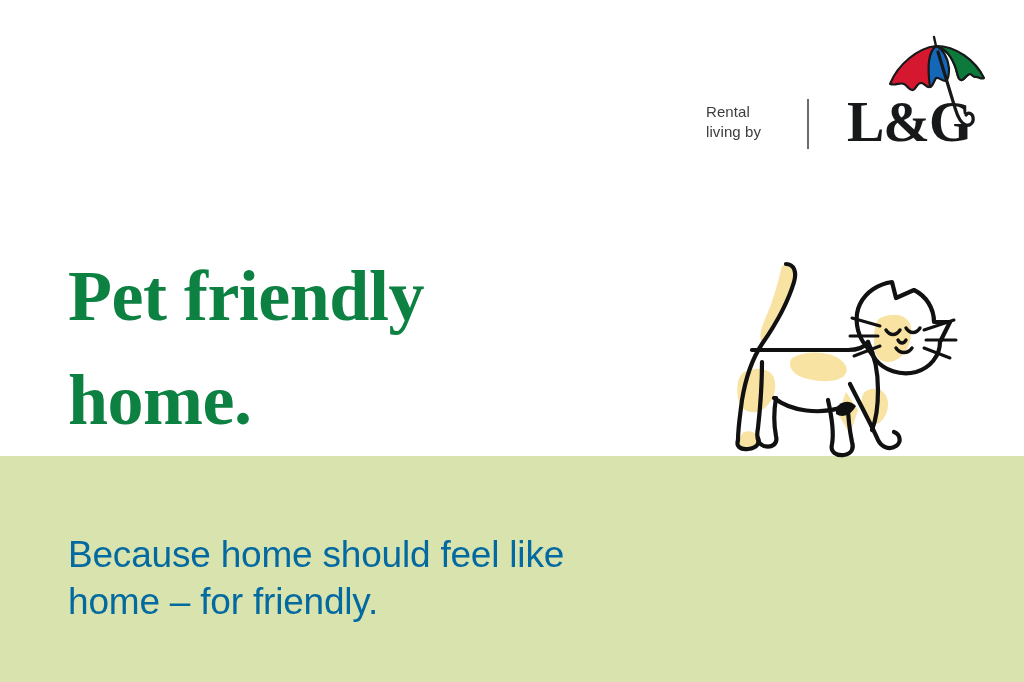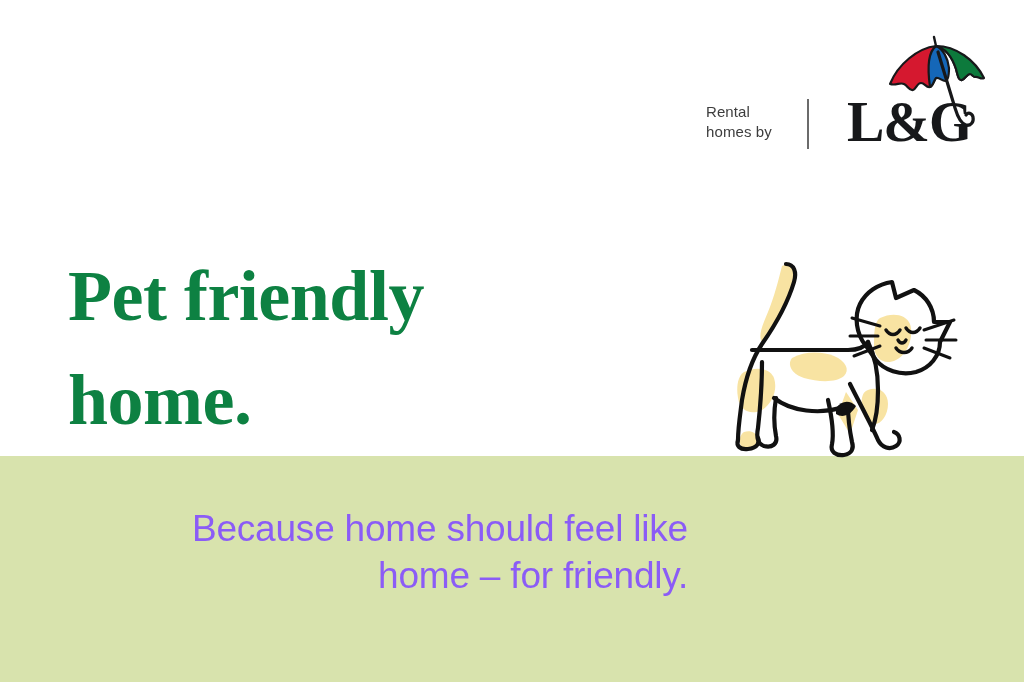--- a/index.html
+++ b/index.html
@@ -87,29 +87,28 @@
     font-size: 72px;
     line-height: 104px;
     color: #0d8142;
     letter-spacing: -0.5px;
   }
   #headline .hl-line { display: block; white-space: nowrap; }
   
   #subheadline {
     position: absolute;
     left: 68px;
-    top: 468px;
+    top: 494px;
     width: 620px;
     font-family: "Liberation Sans", sans-serif;
     font-weight: normal;
     font-size: 37px;
     line-height: 47px;
-    color: #8b5cf6;
+    color: #0369a1;
     letter-spacing: -0.2px;
-    text-align: right;
   }
   #subheadline .sub-line { display: block; white-space: nowrap; }
   
   #cat-illustration {
     position: absolute;
     left: 700px;
     top: 250px;
     width: 264px;
     height: 216px;
   }
@@ -118,21 +117,21 @@
 <body>
 
 <div id="banner">
 
   <div id="green-band"></div>
 
   <div id="logo-lockup">
 
     <div id="logo-strap">
       <span class="strap-line">Rental</span>
-      <span class="strap-line">homes by</span>
+      <span class="strap-line">living by</span>
     </div>
 
     <div id="logo-divider"></div>
 
     <div id="logo-wordmark">L&amp;G</div>
 
     <svg id="logo-umbrella" viewBox="0 0 110 120" xmlns="http://www.w3.org/2000/svg">
 
       <g>
 

